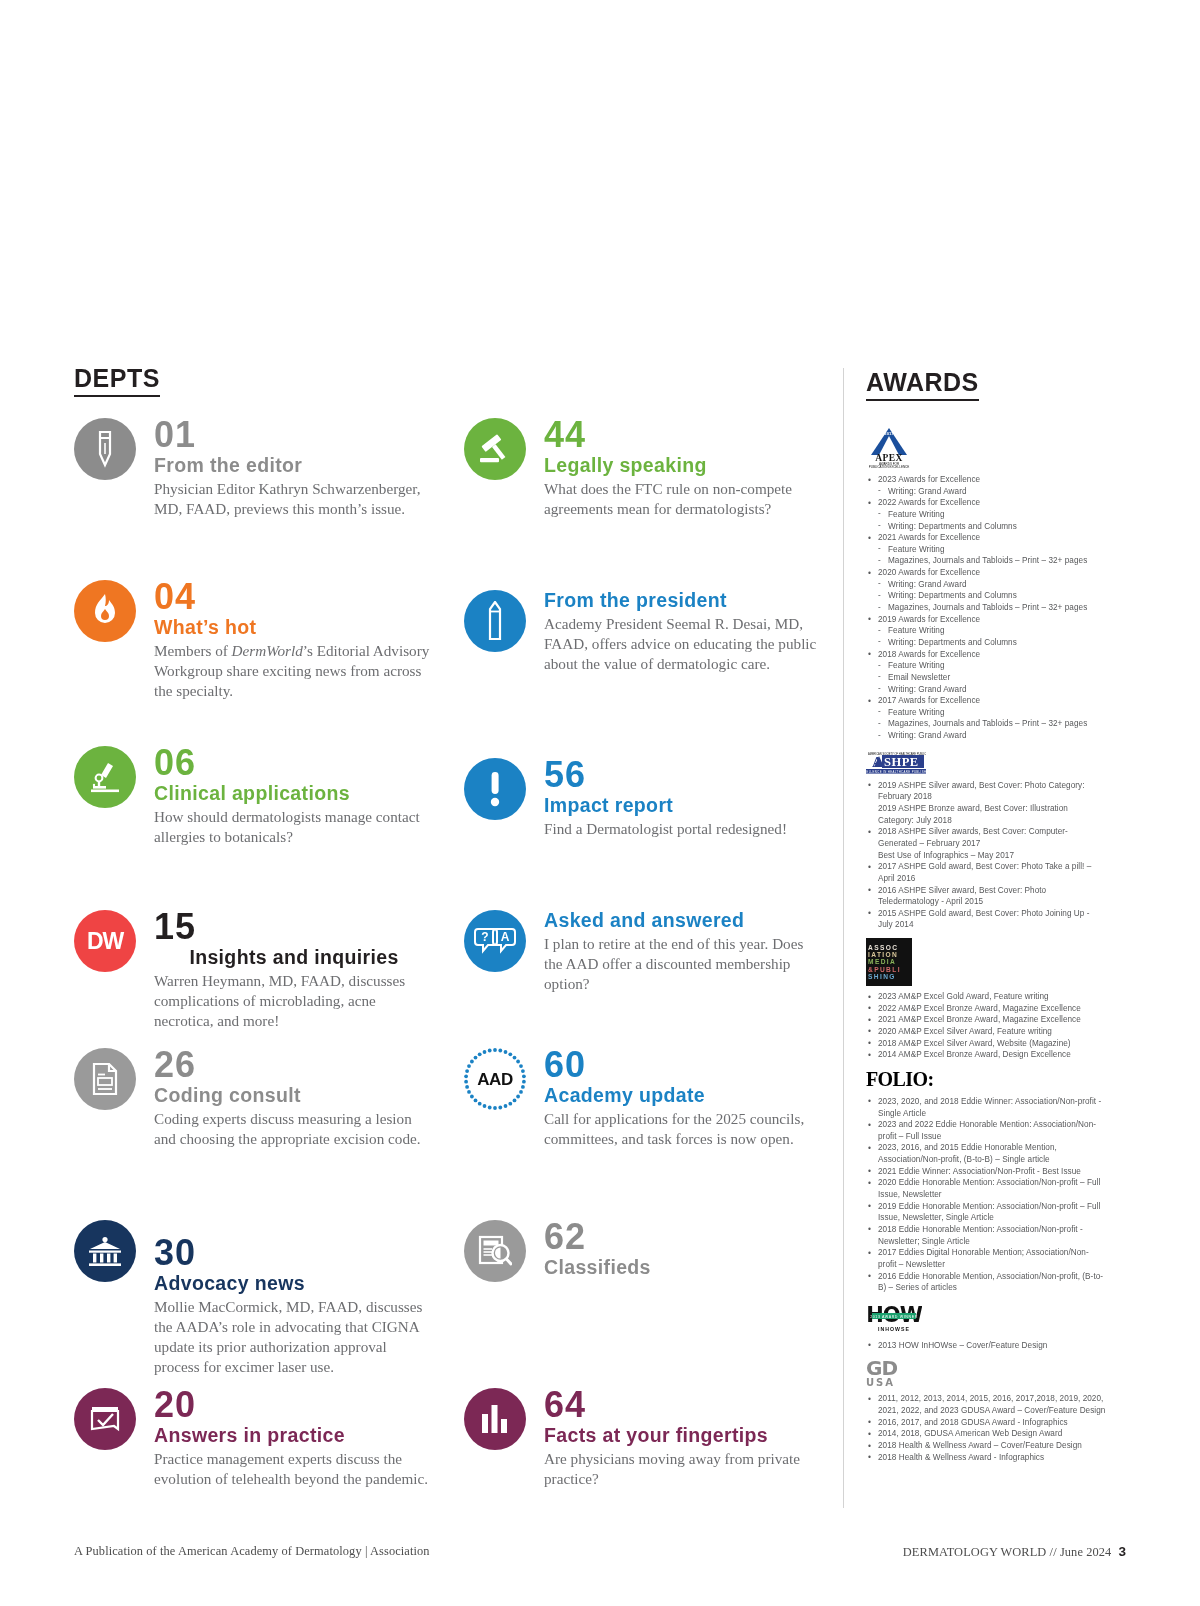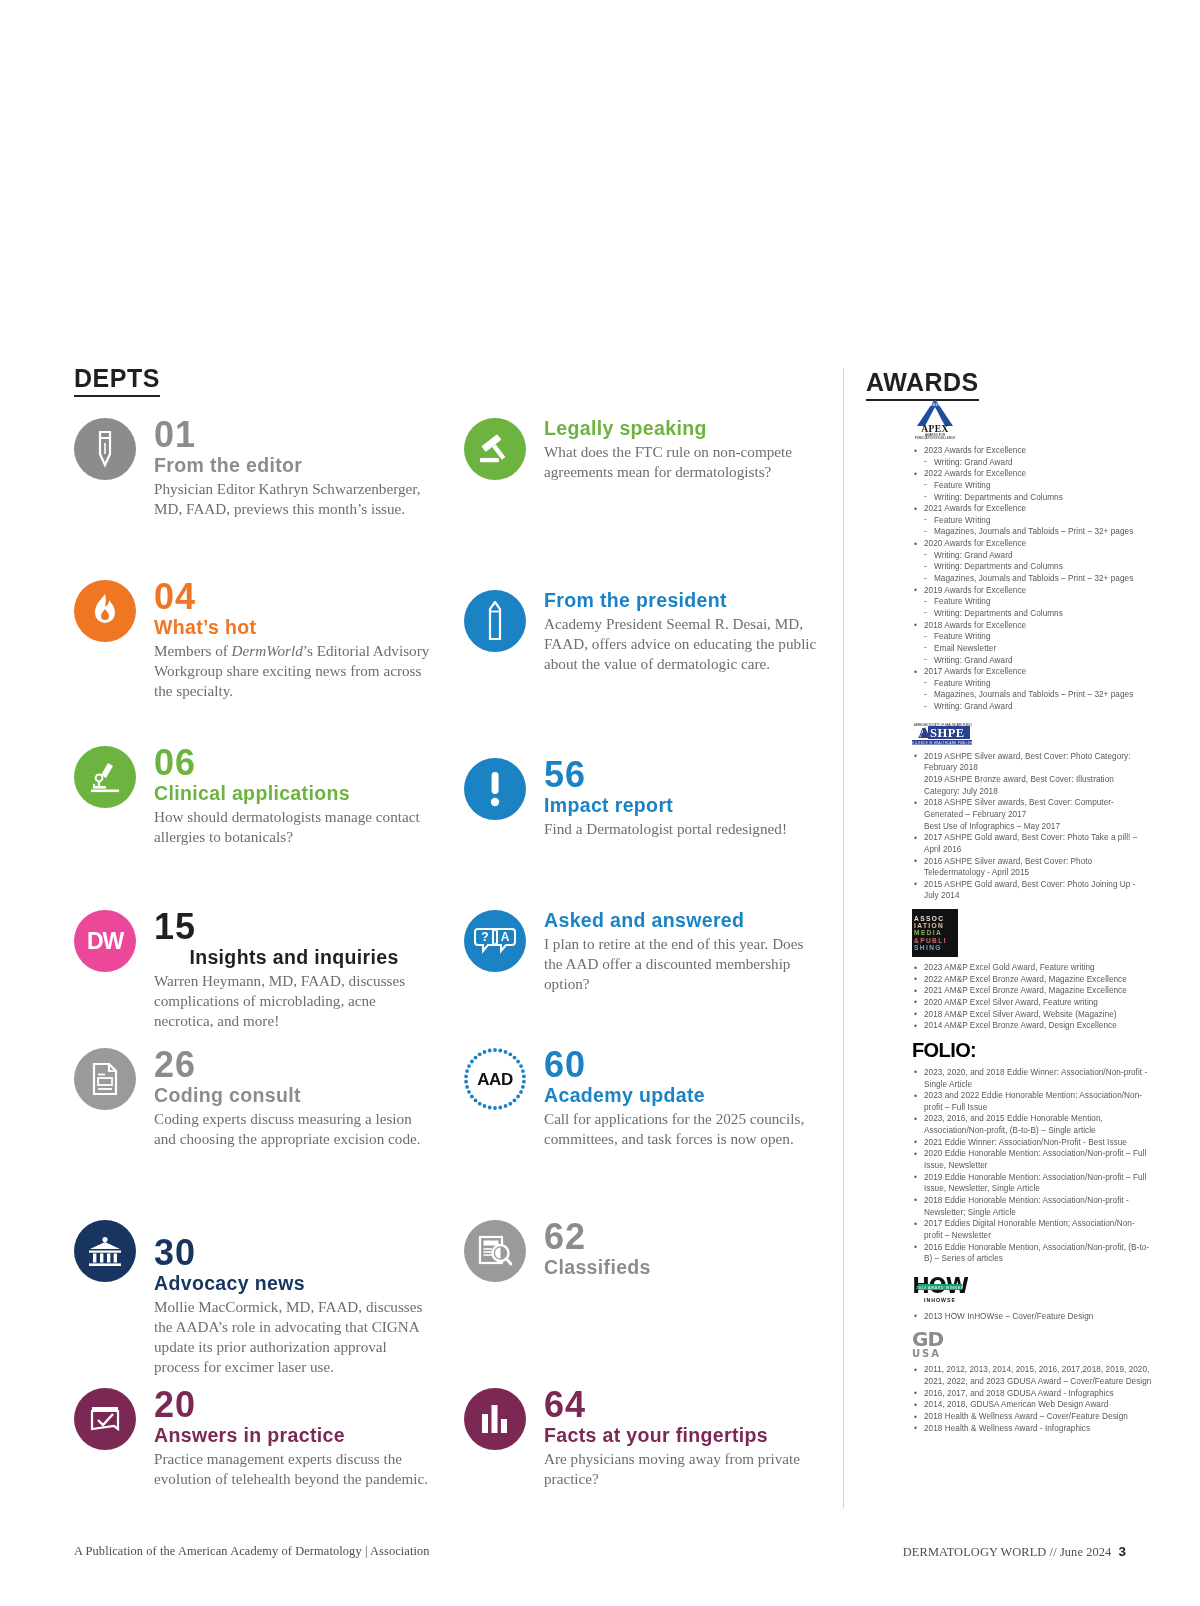--- a/index.html
+++ b/index.html
@@ -60,42 +60,41 @@
     font-family:"Liberation Serif", serif;
     font-size:15.2px;line-height:1.31;color:#6d6e71;margin:0;
   }
   .dept-desc i{font-style:italic;}
 
   
   .rule-v{
     position:absolute;left:843px;top:368px;width:1px;height:1140px;background:#d3d3d3;
   }
   .awards{
-    position:absolute;left:866px;top:389px;width:240px;
+    position:absolute;left:866px;top:418px;width:240px;
     color:#58595b;
-    margin-left:46px;
   }
   .logo-block{margin:7px 0 5px 0;}
   .awards ul{list-style:none;margin:0 0 2px 0;padding:0;}
   .awards li{
     position:relative;padding-left:12px;margin:0 0 0 0;
     font-size:8.2px;line-height:1.42;letter-spacing:.05px;
   }
   .awards li::before{
     content:"\2022";position:absolute;left:2px;top:-0.5px;font-size:8.5px;
   }
   .awards ul.sub{margin:0;padding:0;}
   .awards ul.sub li{padding-left:22px;font-size:8.2px;}
   .awards ul.sub li::before{content:"-";left:12px;font-size:8.2px;}
   .awards .nobullet{padding-left:12px;}
   .awards .nobullet::before{content:"";}
   .ampp-logo{width:46px;height:48px;background:#111;padding:2px;box-sizing:border-box;
      display:flex;flex-direction:column;justify-content:center;}
   .ampp-logo span{font-size:6.6px;font-weight:700;letter-spacing:1.4px;line-height:1.12;display:block;}
-  .folio-logo{font-size:20px;font-weight:700;letter-spacing:-0.6px;color:#000;font-family:Liberation Sans, sans-serif;}
+  .folio-logo{font-size:20px;font-weight:700;letter-spacing:-0.6px;color:#000;font-family:Liberation Serif, serif;}
   .gd-logo{line-height:1;}
   .gd-logo .gd{font-size:20px;font-weight:700;color:#8c8c8c;letter-spacing:-1px;font-family:"DejaVu Sans",sans-serif;}
   .gd-logo .usa{font-size:10px;font-weight:700;color:#8c8c8c;letter-spacing:2px;font-family:"DejaVu Sans",sans-serif;}
 
   
   .footer{
     position:absolute;left:0;right:0;bottom:0;height:70px;margin-top:22px;
   }
   .footer-left{
     position:absolute;left:74px;top:8px;
@@ -166,21 +165,21 @@
               <circle cx="6" cy="25" r="1.2" fill="#ffffff"></circle>
             </svg>
           </div>
           <div class="entry-body">
             <div class="num" style="color: rgb(108, 179, 63);">06</div>
             <div class="dept-title" style="color: rgb(108, 179, 63);">Clinical applications</div>
             <div class="dept-desc">How should dermatologists manage contact allergies to botanicals?</div>
           </div>
         </div>
         <div class="entry" style="top: 500px;">
-          <div class="badge" style="background: #ec4899;">
+          <div class="badge" style="background: #ef4444;">
             <span style="color:#fff;font-family:'Liberation Sans',sans-serif;font-weight:700;font-size:23px;letter-spacing:-1.2px;">DW</span>
           </div>
           <div class="entry-body">
             <div class="num" style="color: rgb(35, 31, 32);">15</div>
             <div class="dept-title" style="color: rgb(35, 31, 32); text-align: center;">Insights and inquiries</div>
             <div class="dept-desc">Warren Heymann, MD, FAAD, discusses complications of microblading, acne necrotica, and more!</div>
           </div>
         </div>
         <div class="entry" style="top: 638px;">
           <div class="badge" style="background: rgb(154, 154, 154);">
@@ -237,20 +236,21 @@
           <div class="badge" style="background: rgb(108, 179, 63);">
             <svg width="36" height="34" viewBox="0 0 36 34">
               <g transform="rotate(-38 18 14)">
                 <rect x="7" y="6" width="20" height="7" rx="1" fill="#ffffff"></rect>
                 <rect x="15" y="13" width="4.5" height="16" fill="#ffffff"></rect>
               </g>
               <rect x="3" y="26" width="19" height="4.2" rx="1" fill="#ffffff"></rect>
             </svg>
           </div>
           <div class="entry-body">
+            <div class="num" style="color: rgb(108, 179, 63);">44</div>
             <div class="dept-title" style="color: rgb(108, 179, 63);">Legally speaking</div>
             <div class="dept-desc">What does the FTC rule on non-compete agreements mean for dermatologists?</div>
           </div>
         </div>
         <div class="entry" style="top: 180px;">
           <div class="badge" style="background: rgb(27, 130, 196);">
             <svg width="18" height="40" viewBox="0 0 18 40">
               <path d="M9 1l5 7v30H4V8z" fill="none" stroke="#ffffff" stroke-width="2.2"></path>
               <line x1="4.6" y1="10.5" x2="13.4" y2="10.5" stroke="#ffffff" stroke-width="1.8"></line>
             </svg>

